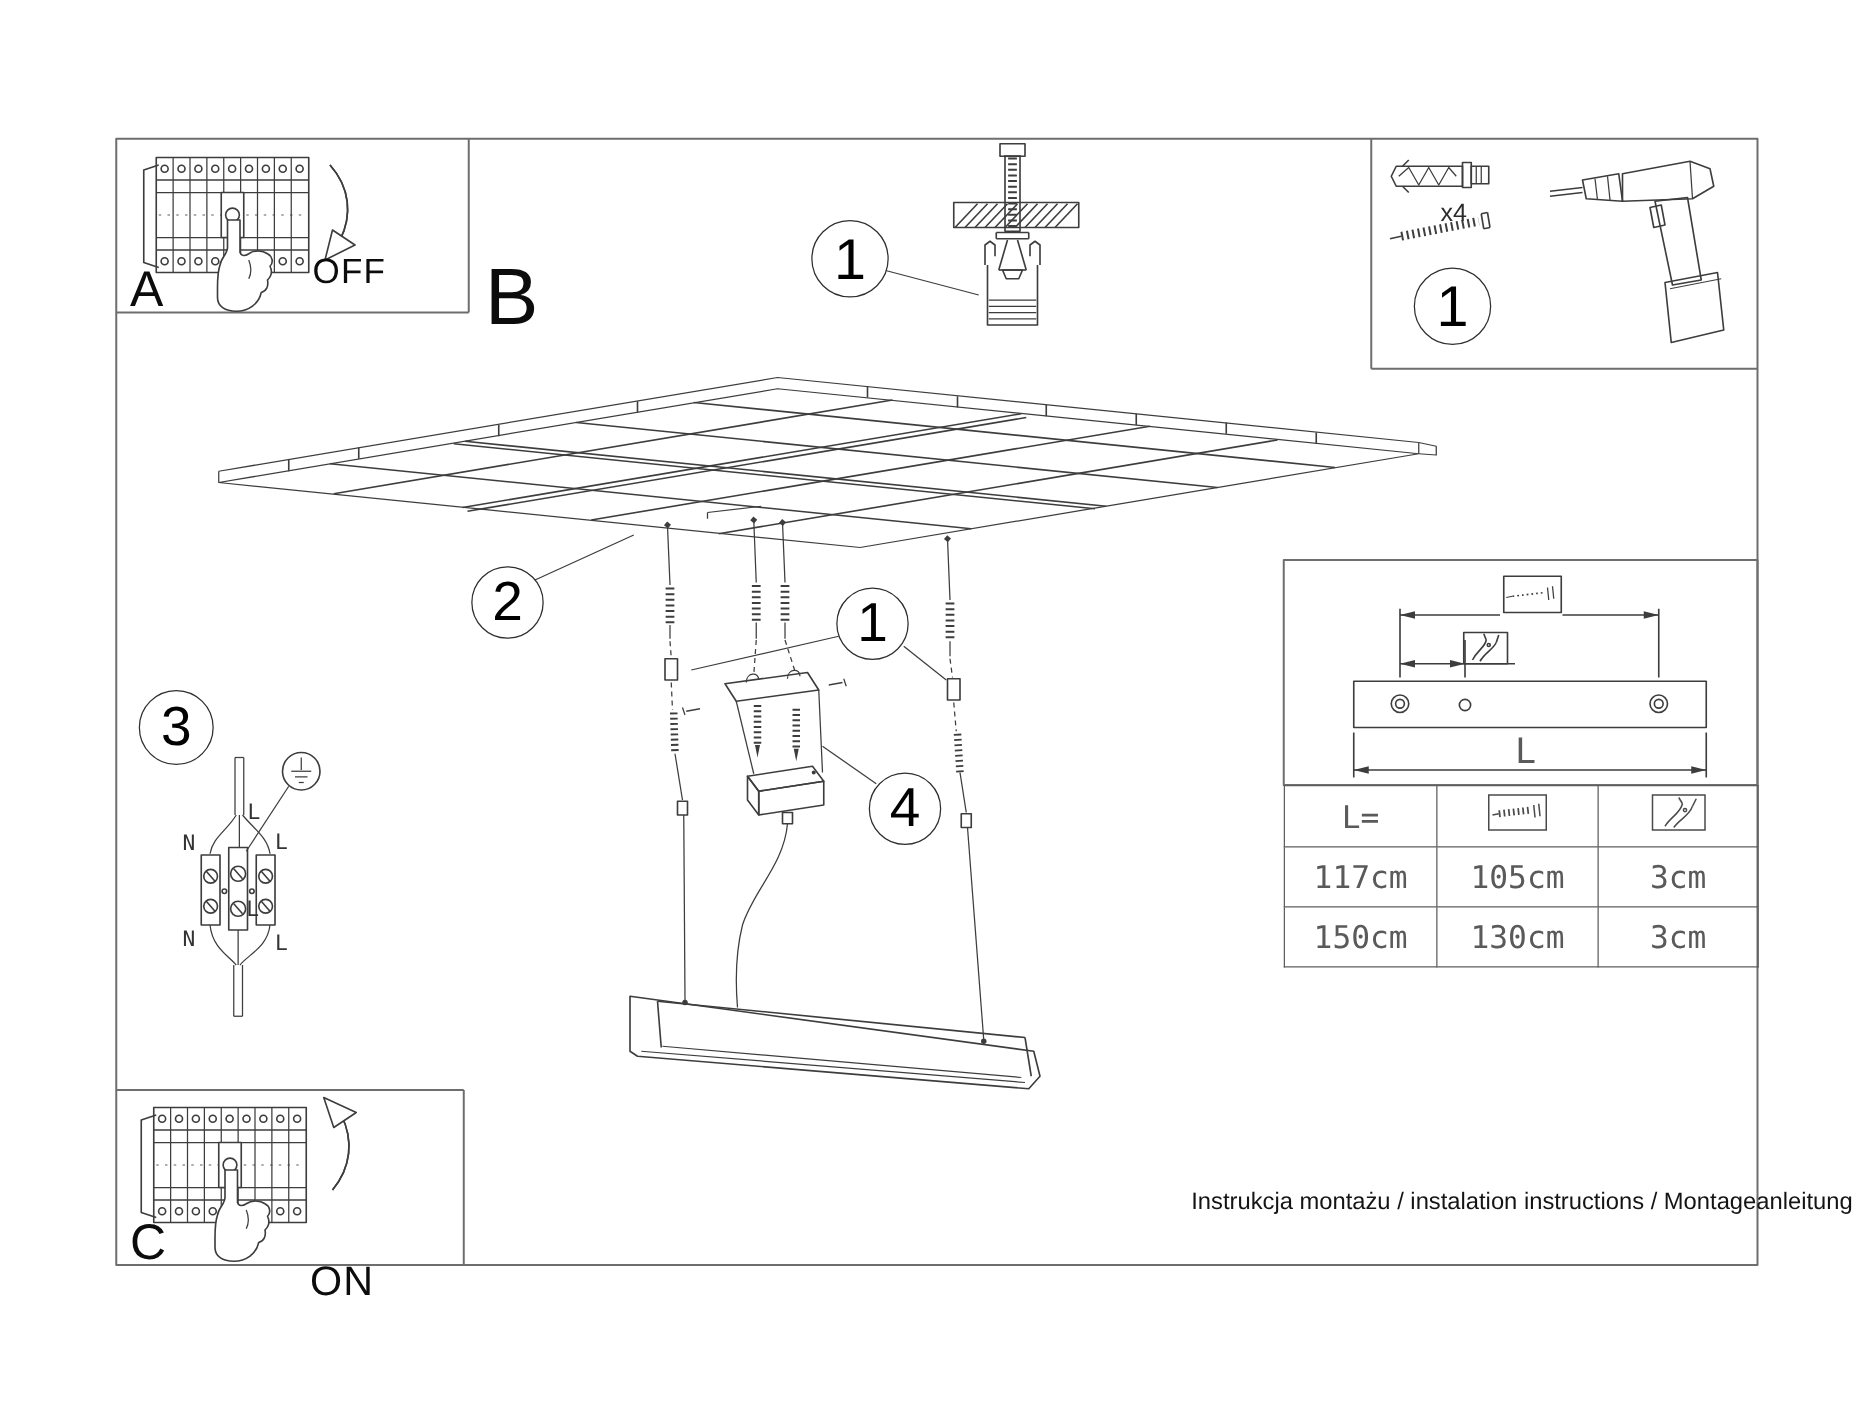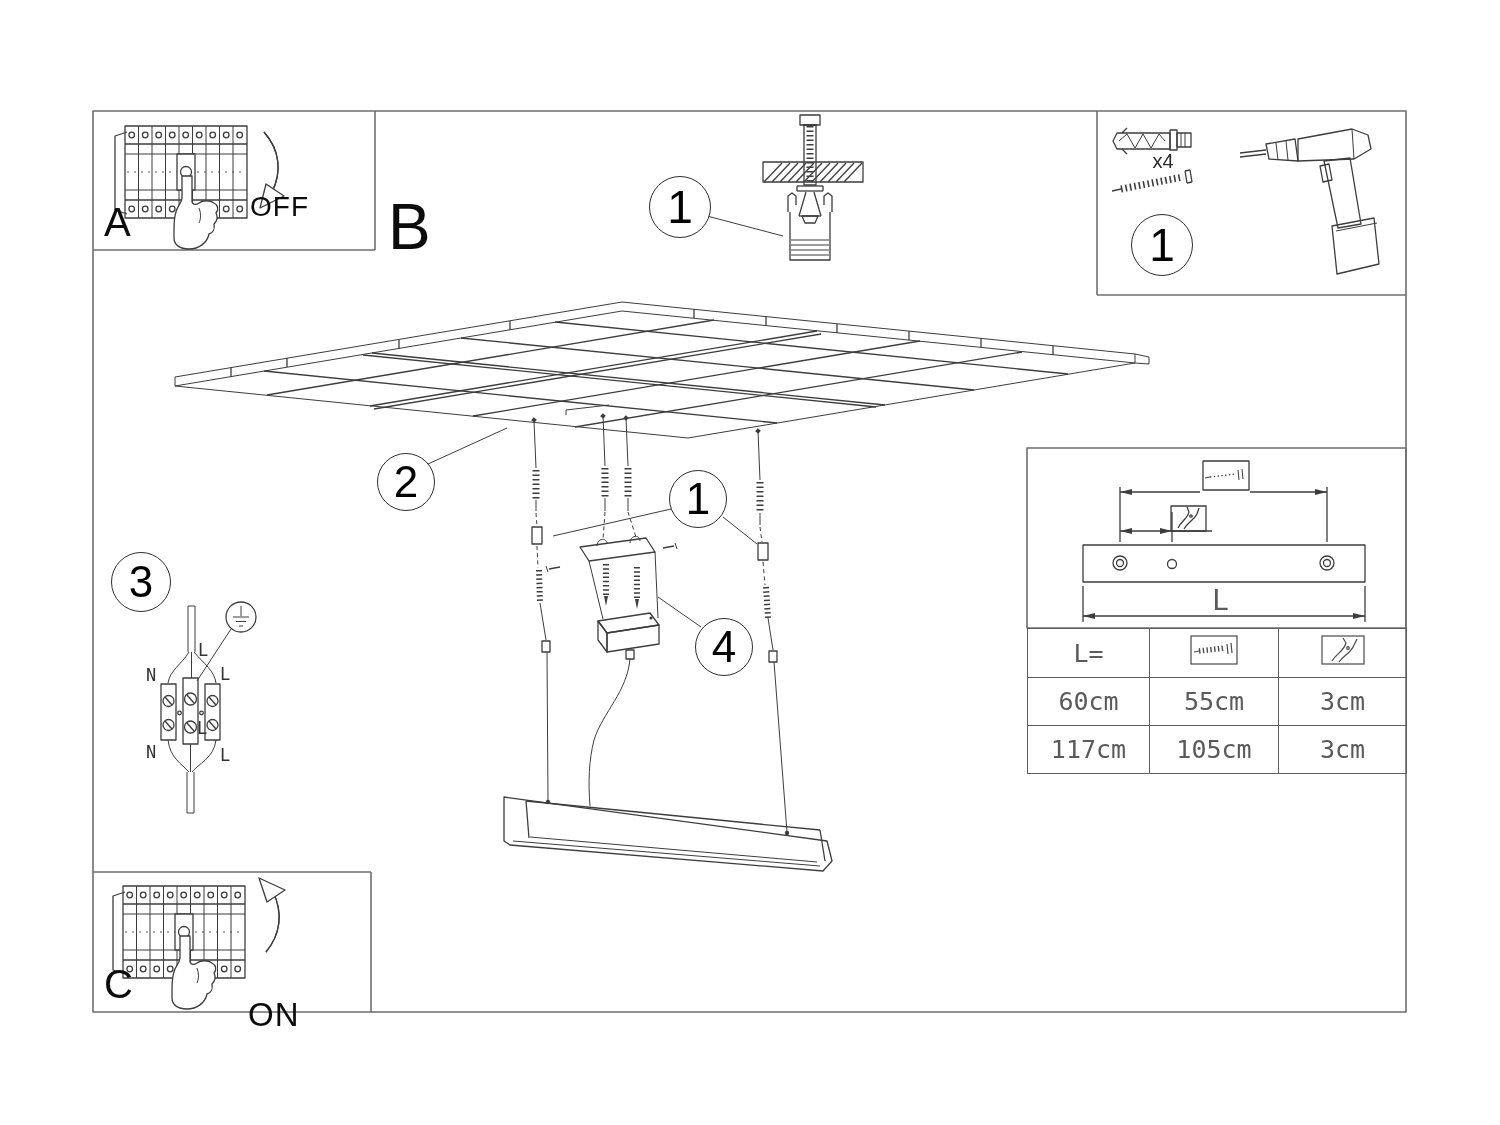--- a/index.html
+++ b/index.html
@@ -1,19 +1,19 @@
 <!DOCTYPE html>
 <html><head>
 <meta charset="utf-8">
 <style>
   html,body{margin:0;padding:0;background:#fff;}
   .sheet{position:relative;width:1500px;height:1125px;background:#fff;overflow:hidden;
          font-family:"Liberation Sans", sans-serif;color:#111;}
   .ov{position:absolute;white-space:nowrap;}
-  .lab{font-family:"Liberation Sans", sans-serif;color:#0c0c0c;}
+  .lab{font-family:"Liberation Sans", sans-serif;color:#0c0c0c;margin-top:10px;}
   .cad{font-family:"DejaVu Sans Mono", monospace;color:#5a5a5a;}
   .wire-lab{font-family:"DejaVu Sans Mono", monospace;color:#333;font-size:17px;}
   .callout{position:absolute;border:1.7px solid #2e2e2e;border-radius:50%;background:#fff;
            display:flex;align-items:center;justify-content:center;
            font-family:"Liberation Sans", sans-serif;color:#000;}
   svg.art{position:absolute;left:0;top:0;}
   svg.art *{stroke:#3d3d3d;fill:none;stroke-width:1.3;stroke-linejoin:round;}
   svg.art .frame{stroke:#6e6e6e;stroke-width:1.6;}
   svg.art .thin{stroke-width:1;}
   svg.art .thr{stroke-width:7;stroke-dasharray:1.6 2.9;}
@@ -430,28 +430,29 @@
           <path d="M12,27 C17,19 24,17 26,9"></path>
           <path d="M19,28 C24,21 31,19 34,11"></path>
           <line x1="26" y1="9" x2="23" y2="4"></line>
                 <line x1="34" y1="11" x2="37" y2="5"></line>
           <circle cx="28" cy="14" r="1.3"></circle>
         </g>
       </svg>
     </th>
   </tr>
   <tr style="height:48px">
-    <td>60cm</td>
-    <td>55cm</td>
-    <td>3cm</td>
-  </tr>
-  <tr style="height:48px">
     <td>117cm</td>
     <td>105cm</td>
     <td>3cm</td>
   </tr>
+  <tr style="height:48px">
+    <td>150cm</td>
+    <td>130cm</td>
+    <td>3cm</td>
+  </tr>
 </tbody>
     </table>
 
 <div class="ov footer" style="left:953px;top:950px;">
+  <div>Instrukcja montażu / instalation instructions / Montageanleitung</div>
 </div>
 
 </div>
 
 </body></html>

